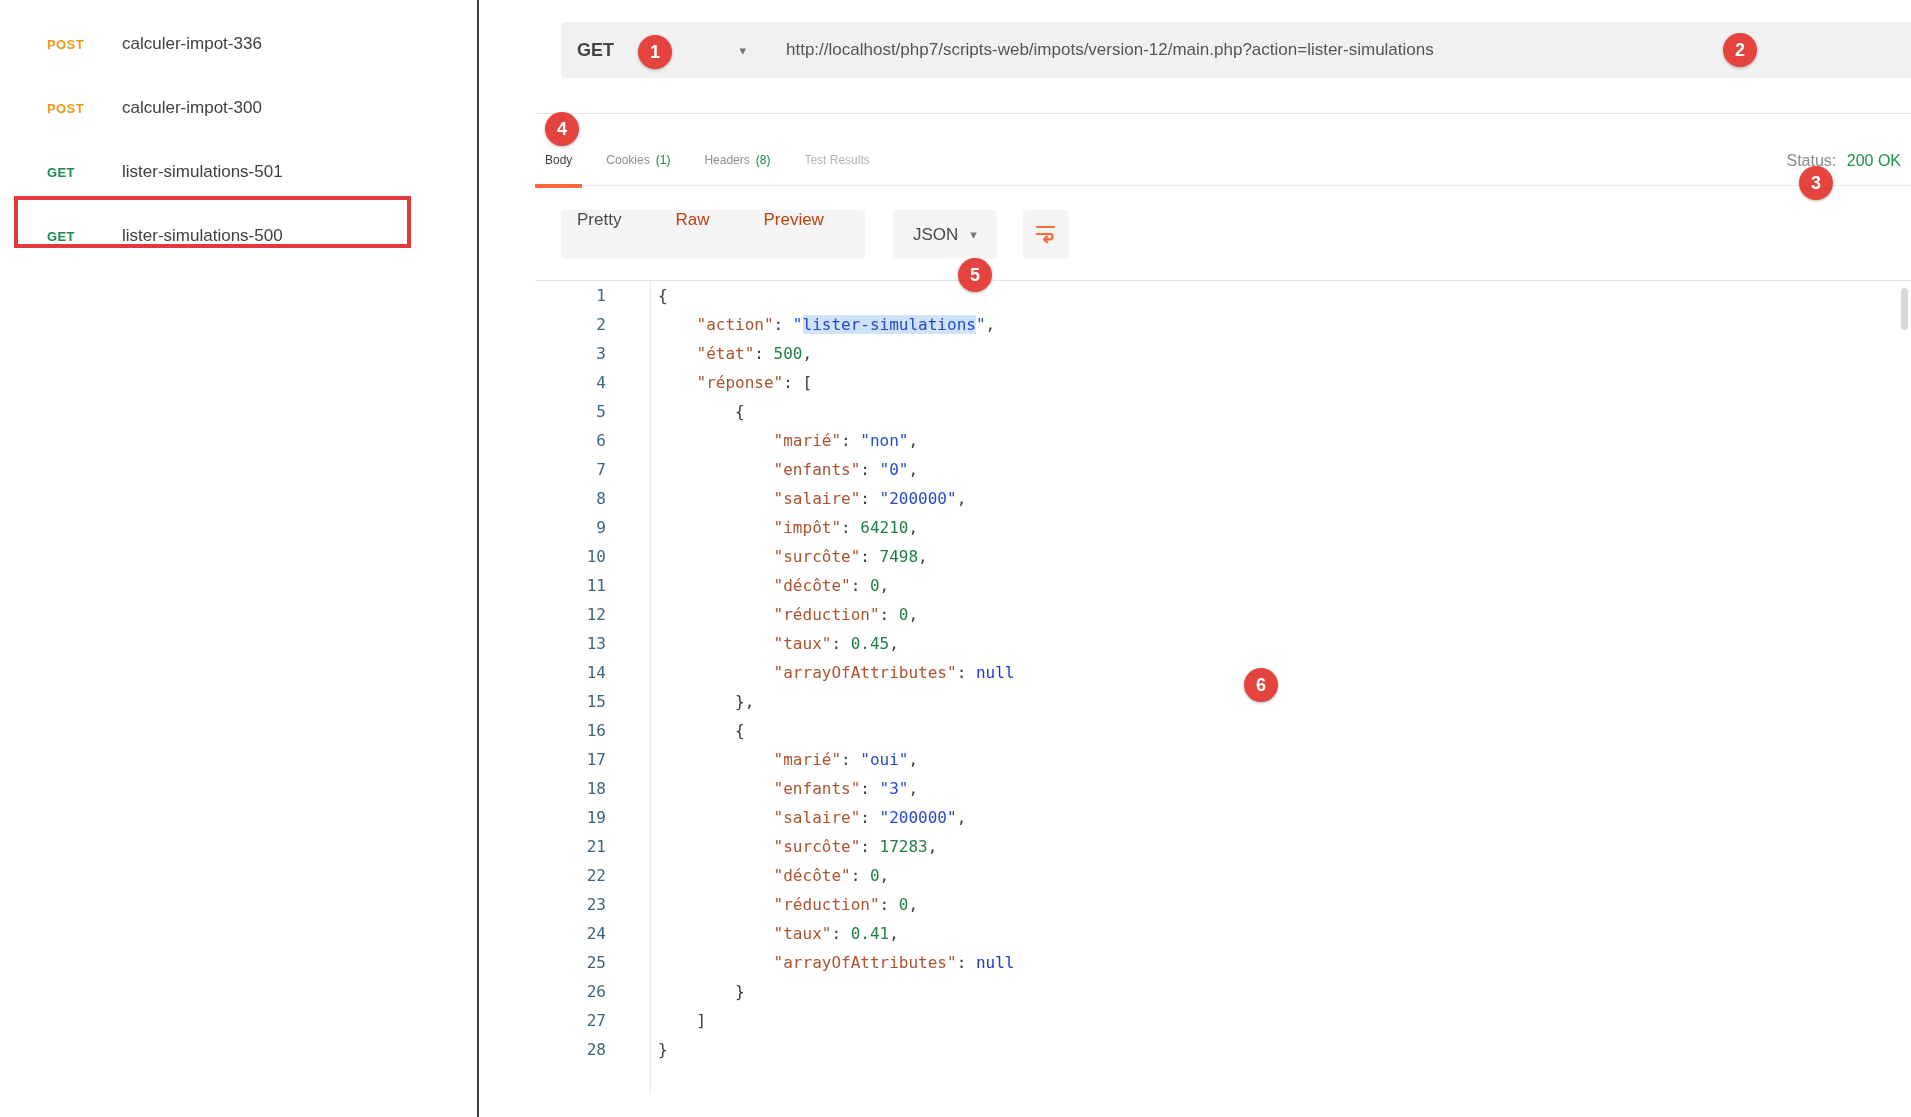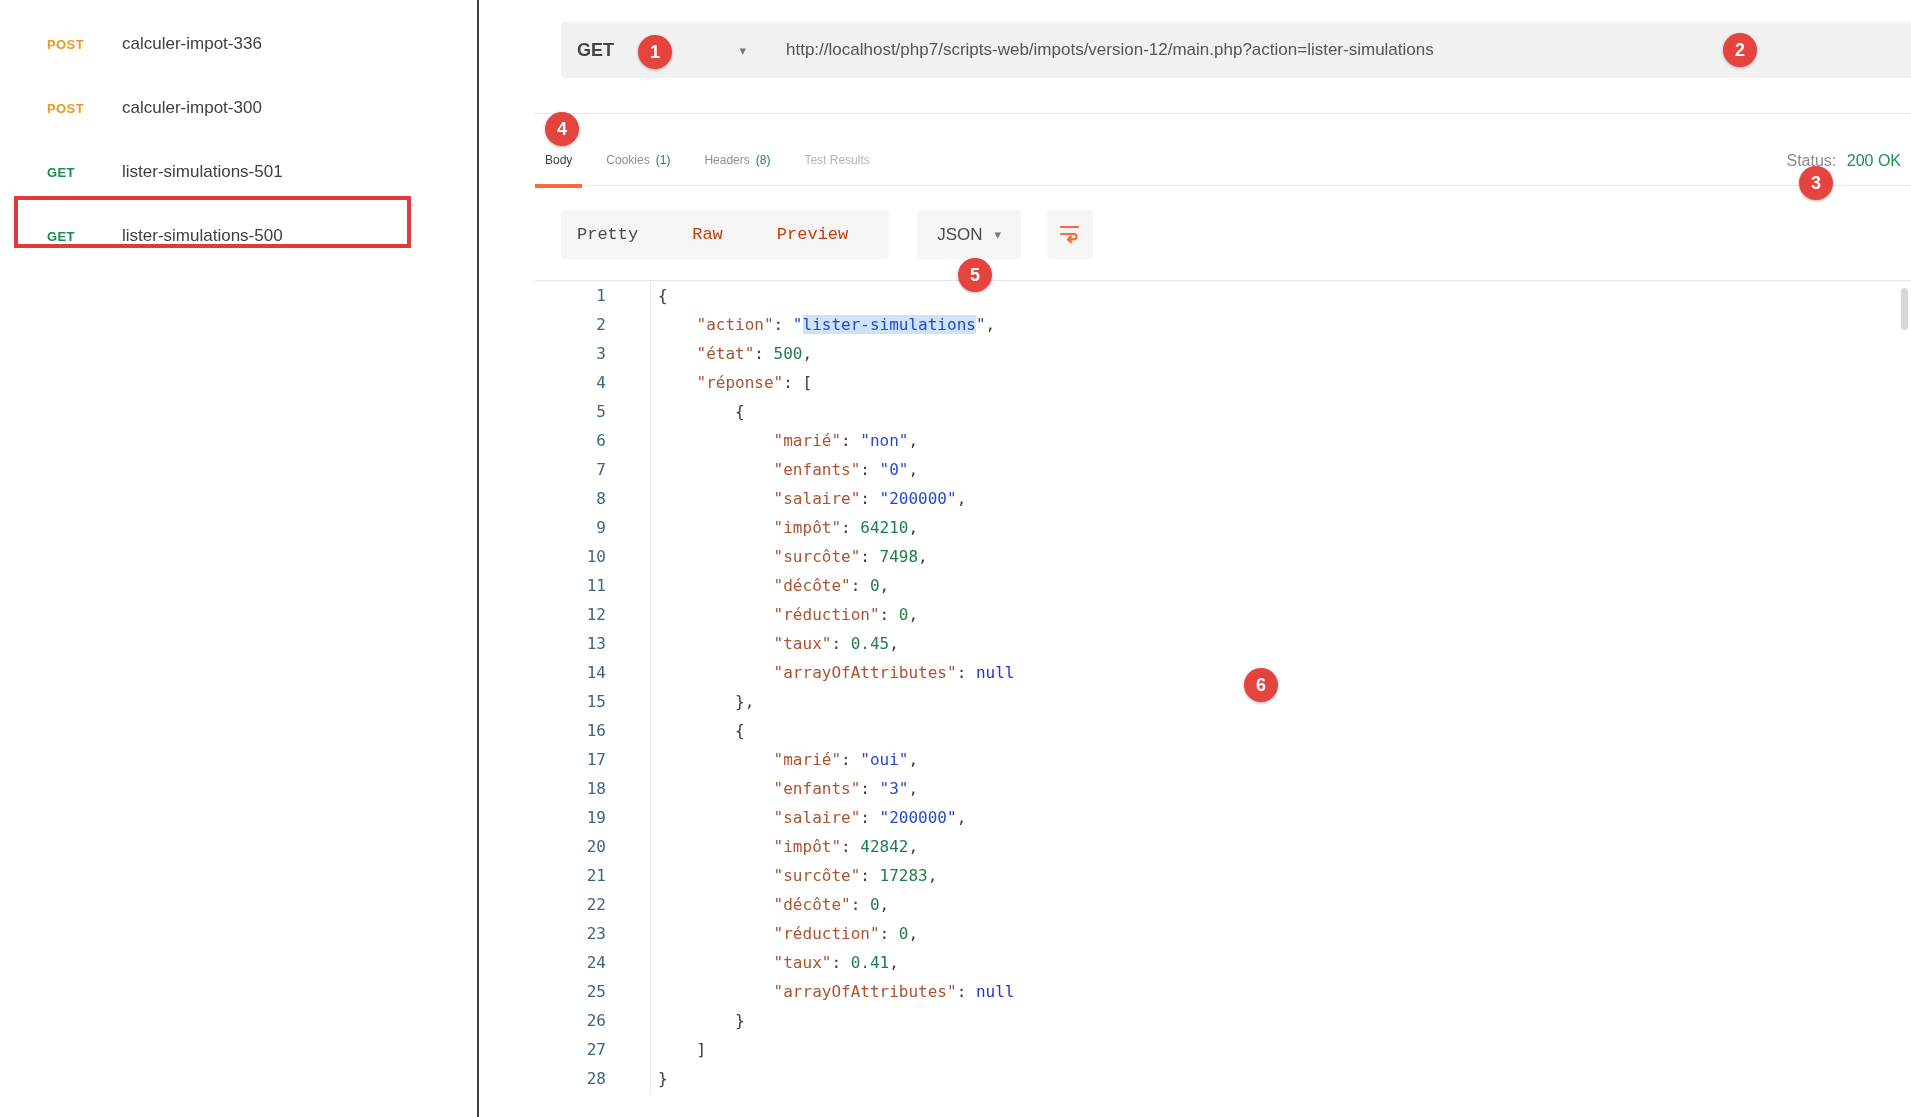--- a/index.html
+++ b/index.html
@@ -39,21 +39,21 @@
   .tabs { display:flex; height:51px; }
   .tab { position:relative; height:51px; line-height:51px; padding:0 10px; margin-right:14px; font-size:12px; color:#8F8F8F; cursor:pointer; white-space:nowrap; }
   .tab.active { color:#3E3E3E; }
   .tab.muted { color:#B3B3B3; }
   .tab.active::after { content:""; position:absolute; left:0; right:0; bottom:-2px; height:4px; background:#FB6B35; }
   .tab .count { color:#188A4C; margin-left:6px; }
   .status { position:absolute; right:10px; top:0; line-height:51px; font-size:16px; color:#8C8C8C; white-space:nowrap; }
   .status .ok { color:#1D9151; margin-left:6px; }
 
   .view-bar { position:absolute; left:82px; top:210px; height:49px; display:flex; align-items:center; }
-  .modes { background:#F5F5F5; border-radius:4px; height:49px; display:flex; align-items:center; padding:0 14px 0 0;font-family:Liberation Mono, monospace; }
+  .modes { background:#F5F5F5; border-radius:4px; height:49px; display:flex; padding:0 14px 0 0; }
   .mode { font-size:17px; color:#c2410c; padding:0 27px 0 16px; cursor:pointer; }
   .mode + .mode { padding-left:27px; }
   .mode.active { color:#4A4A4A; }
   .fmt { background:#F5F5F5; border-radius:4px; height:49px; display:flex; align-items:center; gap:12px; padding:0 20px; margin-left:28px; font-size:17px; color:#4A4A4A; cursor:pointer; }
   .wrap-btn { width:46px; height:49px; background:#F5F5F5; border-radius:4px; margin-left:26px; display:flex; align-items:center; justify-content:center; cursor:pointer; }
 
   
   .code-area {
     position:absolute; left:56px; top:280px; right:0; bottom:0;
     border-top:1px solid #E5E5E5;
@@ -171,21 +171,20 @@
           <div class="code-line"><span class="ln">10</span><span class="lc" style="padding-left: 12ch;"><span class="tk-k">"surcôte"</span><span class="tk-p">: </span><span class="tk-n">7498</span><span class="tk-p">,</span></span></div>
           <div class="code-line"><span class="ln">11</span><span class="lc" style="padding-left: 12ch;"><span class="tk-k">"décôte"</span><span class="tk-p">: </span><span class="tk-n">0</span><span class="tk-p">,</span></span></div>
           <div class="code-line"><span class="ln">12</span><span class="lc" style="padding-left: 12ch;"><span class="tk-k">"réduction"</span><span class="tk-p">: </span><span class="tk-n">0</span><span class="tk-p">,</span></span></div>
           <div class="code-line"><span class="ln">13</span><span class="lc" style="padding-left: 12ch;"><span class="tk-k">"taux"</span><span class="tk-p">: </span><span class="tk-n">0.45</span><span class="tk-p">,</span></span></div>
           <div class="code-line"><span class="ln">14</span><span class="lc" style="padding-left: 12ch;"><span class="tk-k">"arrayOfAttributes"</span><span class="tk-p">: </span><span class="tk-u">null</span></span></div>
           <div class="code-line"><span class="ln">15</span><span class="lc" style="padding-left: 8ch;"><span class="tk-p">},</span></span></div>
           <div class="code-line"><span class="ln">16</span><span class="lc" style="padding-left: 8ch;"><span class="tk-p">{</span></span></div>
           <div class="code-line"><span class="ln">17</span><span class="lc" style="padding-left: 12ch;"><span class="tk-k">"marié"</span><span class="tk-p">: </span><span class="tk-s">"oui"</span><span class="tk-p">,</span></span></div>
           <div class="code-line"><span class="ln">18</span><span class="lc" style="padding-left: 12ch;"><span class="tk-k">"enfants"</span><span class="tk-p">: </span><span class="tk-s">"3"</span><span class="tk-p">,</span></span></div>
           <div class="code-line"><span class="ln">19</span><span class="lc" style="padding-left: 12ch;"><span class="tk-k">"salaire"</span><span class="tk-p">: </span><span class="tk-s">"200000"</span><span class="tk-p">,</span></span></div>
-          <div class="code-line"><span class="ln">20</span><span class="lc" style="padding-left: 12ch;"><span class="tk-k">"impôt"</span><span class="tk-p">: </span><span class="tk-n">42842</span><span class="tk-p">,</span></span></div>
           <div class="code-line"><span class="ln">21</span><span class="lc" style="padding-left: 12ch;"><span class="tk-k">"surcôte"</span><span class="tk-p">: </span><span class="tk-n">17283</span><span class="tk-p">,</span></span></div>
           <div class="code-line"><span class="ln">22</span><span class="lc" style="padding-left: 12ch;"><span class="tk-k">"décôte"</span><span class="tk-p">: </span><span class="tk-n">0</span><span class="tk-p">,</span></span></div>
           <div class="code-line"><span class="ln">23</span><span class="lc" style="padding-left: 12ch;"><span class="tk-k">"réduction"</span><span class="tk-p">: </span><span class="tk-n">0</span><span class="tk-p">,</span></span></div>
           <div class="code-line"><span class="ln">24</span><span class="lc" style="padding-left: 12ch;"><span class="tk-k">"taux"</span><span class="tk-p">: </span><span class="tk-n">0.41</span><span class="tk-p">,</span></span></div>
           <div class="code-line"><span class="ln">25</span><span class="lc" style="padding-left: 12ch;"><span class="tk-k">"arrayOfAttributes"</span><span class="tk-p">: </span><span class="tk-u">null</span></span></div>
           <div class="code-line"><span class="ln">26</span><span class="lc" style="padding-left: 8ch;"><span class="tk-p">}</span></span></div>
           <div class="code-line"><span class="ln">27</span><span class="lc" style="padding-left: 4ch;"><span class="tk-p">]</span></span></div>
           <div class="code-line"><span class="ln">28</span><span class="lc" style="padding-left: 0ch;"><span class="tk-p">}</span></span></div>
         </div>
       <div class="scroll-thumb"></div>

